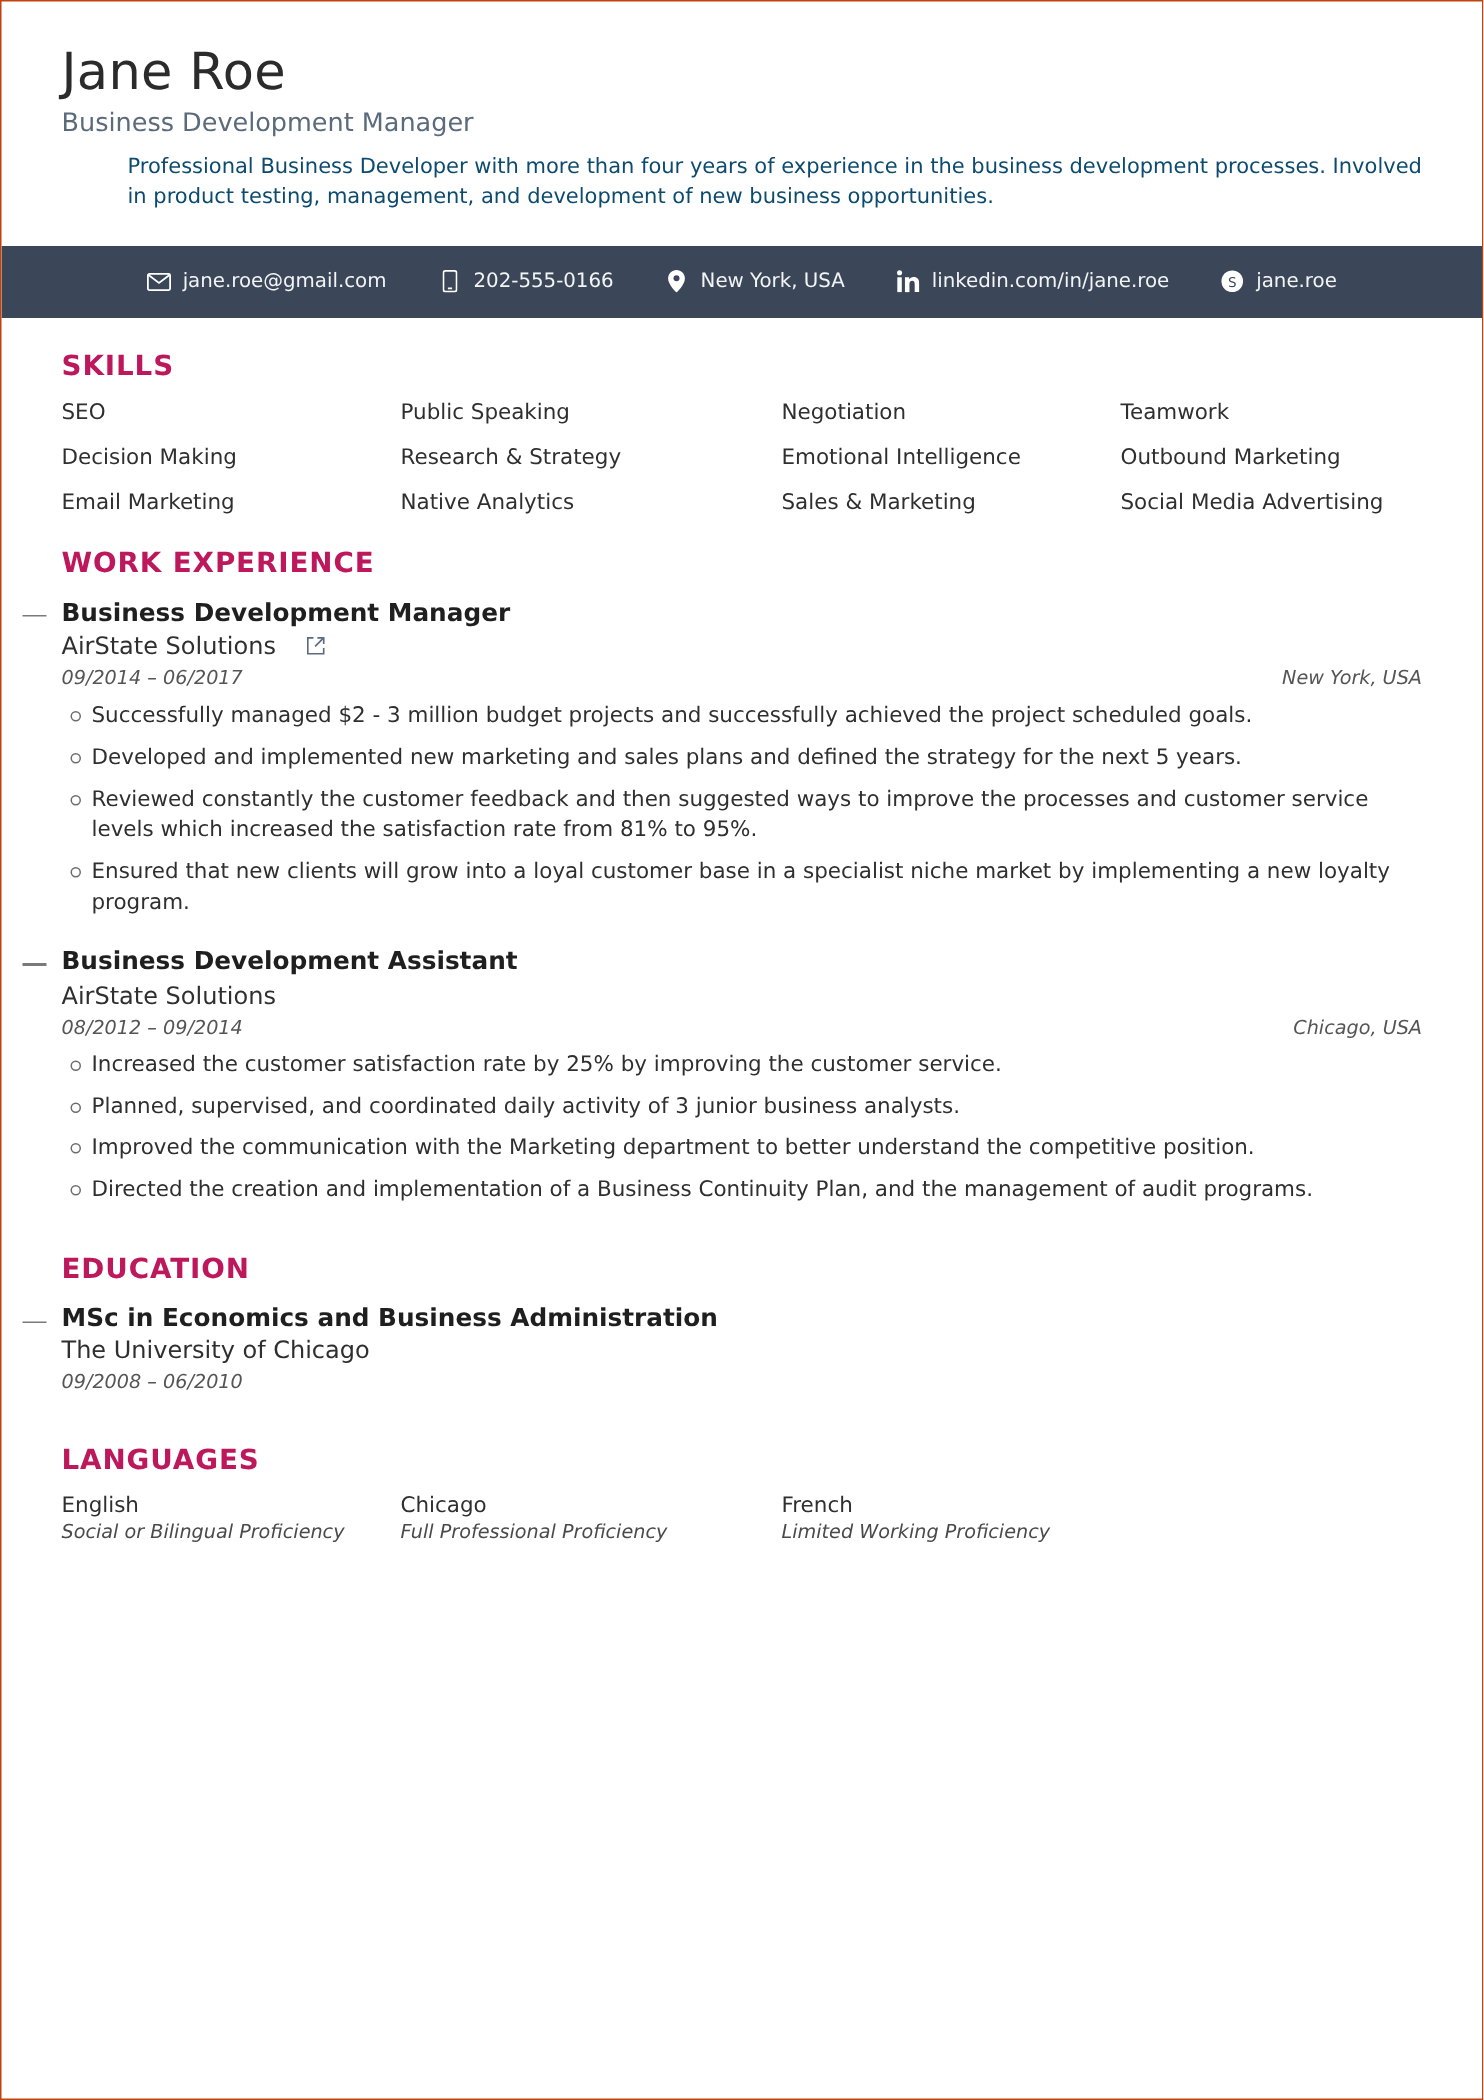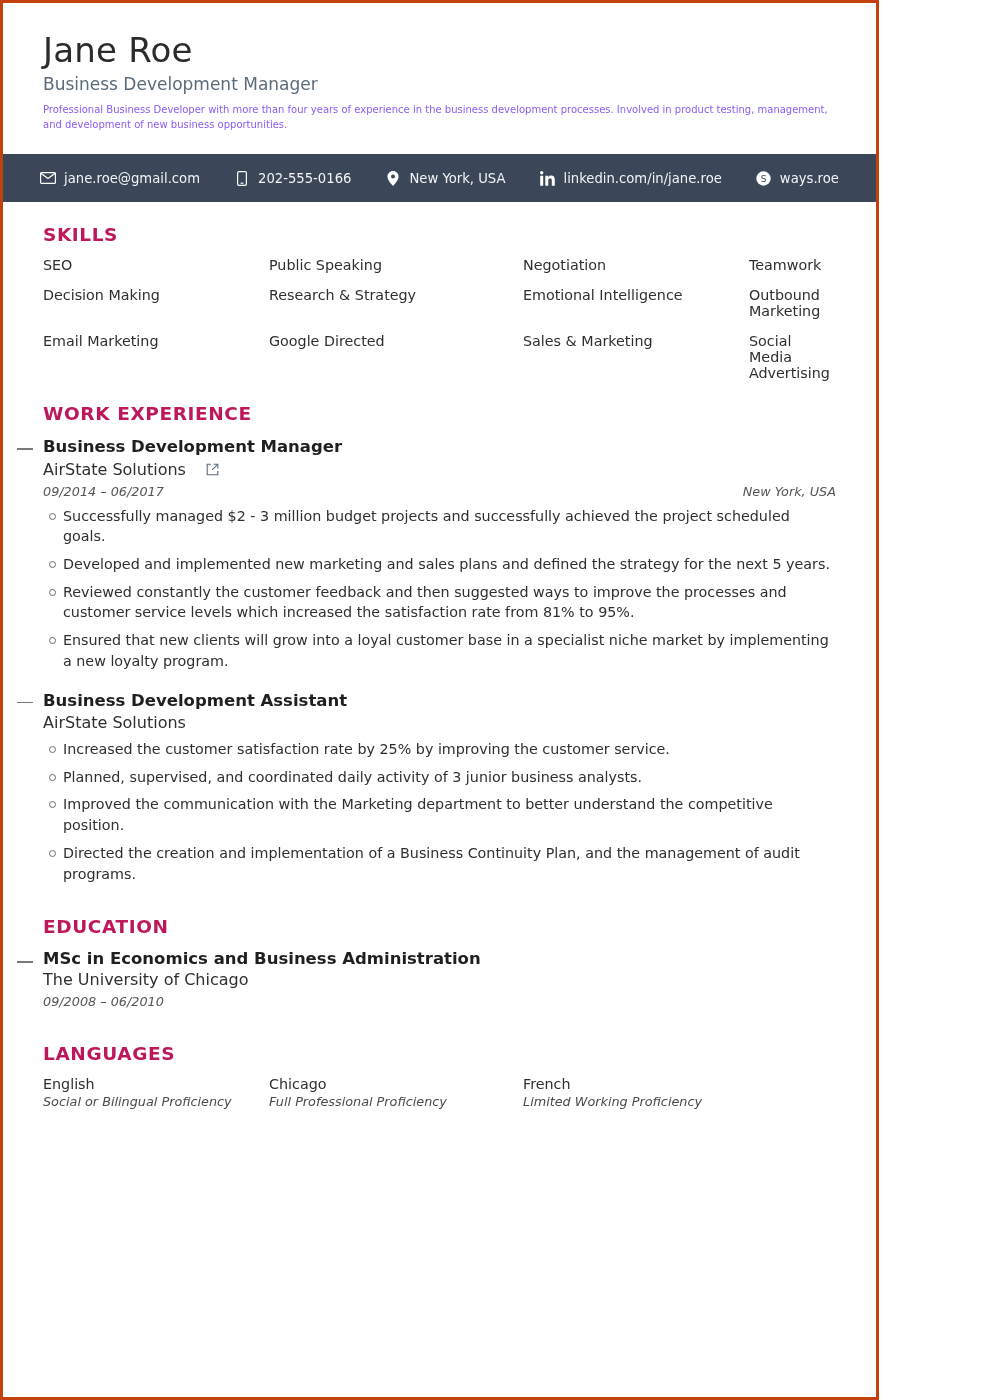--- a/index.html
+++ b/index.html
@@ -4,49 +4,50 @@
 <style>
   * { box-sizing: border-box; margin: 0; padding: 0; }
   html, body {
     width: 989px;
     height: 1400px;
     background: #ffffff;
     font-family: "DejaVu Sans", sans-serif;
   }
   .page {
     position: relative;
-    width: 879px;
+    width: 989px;
     height: 1400px;
     background: #ffffff;
     overflow: hidden;
-    border: 3px solid #c2410c;
+    border: 1px solid #c2410c;
   }
   
   .header {
     padding: 28px 40px 8px 40px;
   }
   .name {
     font-size: 34px;
     font-weight: 400;
     color: #2b2b2b;
     letter-spacing: 0.2px;
     line-height: 1.15;
   }
   .job-title {
     font-size: 17px;
     color: #5b6b7b;
     margin-top: 4px;
     font-weight: 400;
   }
   .summary {
     margin-top: 9px;
-    font-size: 10px;
-    color: #8b5cf6;
+    font-size: 14px;
+    color: #0c4a6e;
     line-height: 1.45;
     max-width: 890px;
+    margin-left: 44px;
   }
   
   .contact-bar {
     margin-top: 14px;
     background: #3b4758;
     color: #ffffff;
     height: 48px;
     display: flex;
     align-items: center;
     justify-content: center;
@@ -247,39 +248,39 @@
       <span>linkedin.com/in/jane.roe</span>
     </div>
 
     <div class="contact-item">
       <span class="ico">
         <svg width="15" height="15" viewBox="0 0 15 15" fill="#ffffff">
           <circle cx="7.5" cy="7.5" r="7.2"></circle>
           <text x="7.5" y="11" font-size="9" font-family="DejaVu Sans, sans-serif" fill="#3b4758" text-anchor="middle">S</text>
         </svg>
       </span>
-      <span>ways.roe</span>
+      <span>jane.roe</span>
     </div>
   </div>
 
   <div class="body">
 
     <div class="section">
       <div class="section-title">SKILLS</div>
       <div class="skills-grid">
         <div>SEO</div>
         <div>Public Speaking</div>
         <div>Negotiation</div>
         <div>Teamwork</div>
         <div>Decision Making</div>
         <div>Research &amp; Strategy</div>
         <div>Emotional Intelligence</div>
         <div>Outbound Marketing</div>
         <div>Email Marketing</div>
-        <div>Google Directed</div>
+        <div>Native Analytics</div>
         <div>Sales &amp; Marketing</div>
         <div>Social Media Advertising</div>
       </div>
     </div>
 
     <div class="section">
       <div class="section-title">WORK EXPERIENCE</div>
 
       <div class="exp-wrap">
         <div class="entry">
@@ -308,20 +309,24 @@
         </div>
       </div>
 
       <div class="exp-wrap" style="margin-top:18px;">
         <div class="entry">
           <span class="entry-dash"></span>
           <div class="entry-role">Business Development Assistant</div>
           <div class="entry-company">
             <span>AirState Solutions</span>
           </div>
+          <div class="entry-meta">
+            <span>08/2012 – 09/2014</span>
+            <span>Chicago, USA</span>
+          </div>
           <ul class="bullets">
             <li>Increased the customer satisfaction rate by 25% by improving the customer service.</li>
             <li>Planned, supervised, and coordinated daily activity of 3 junior business analysts.</li>
             <li>Improved the communication with the Marketing department to better understand the competitive position.</li>
             <li>Directed the creation and implementation of a Business Continuity Plan, and the management of audit programs.</li>
           </ul>
         </div>
       </div>
     </div>
 

